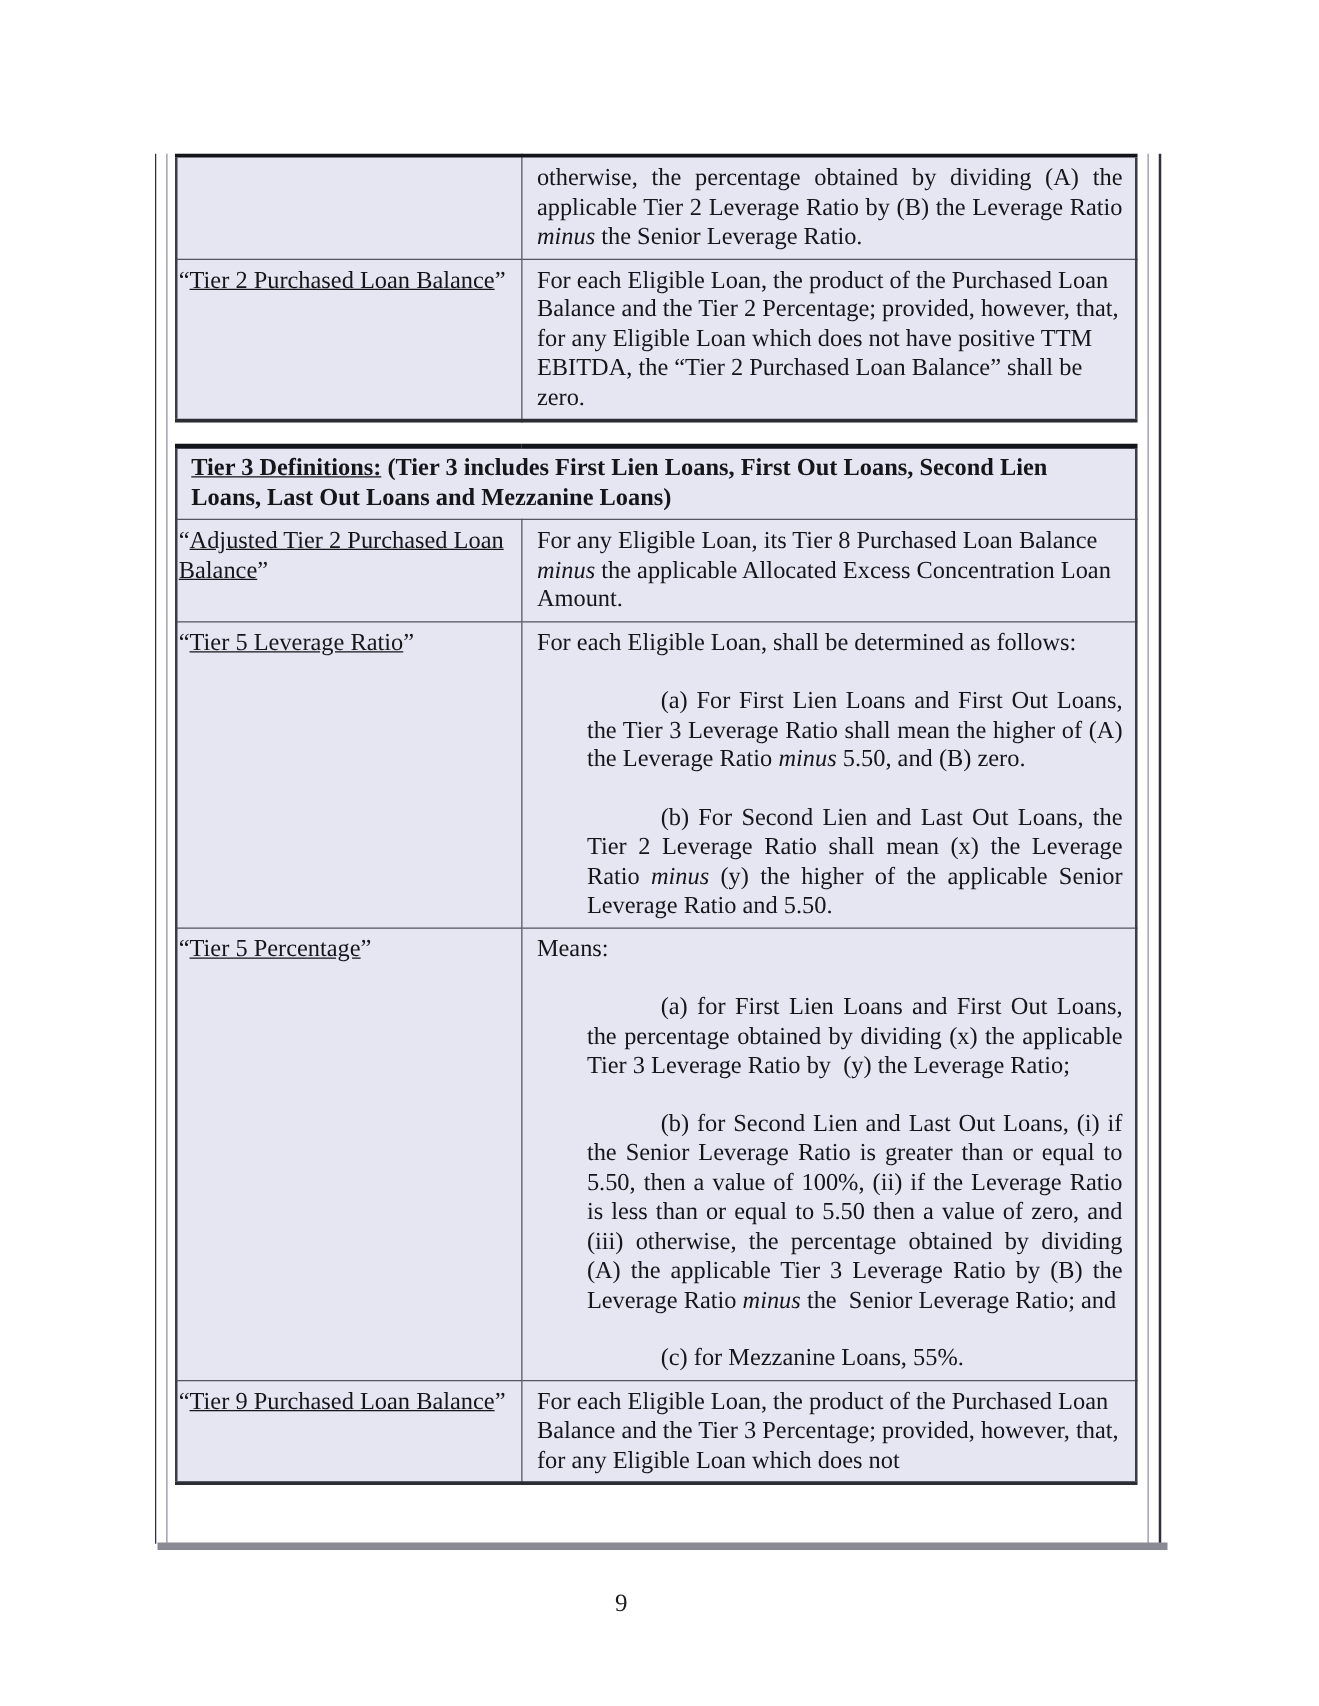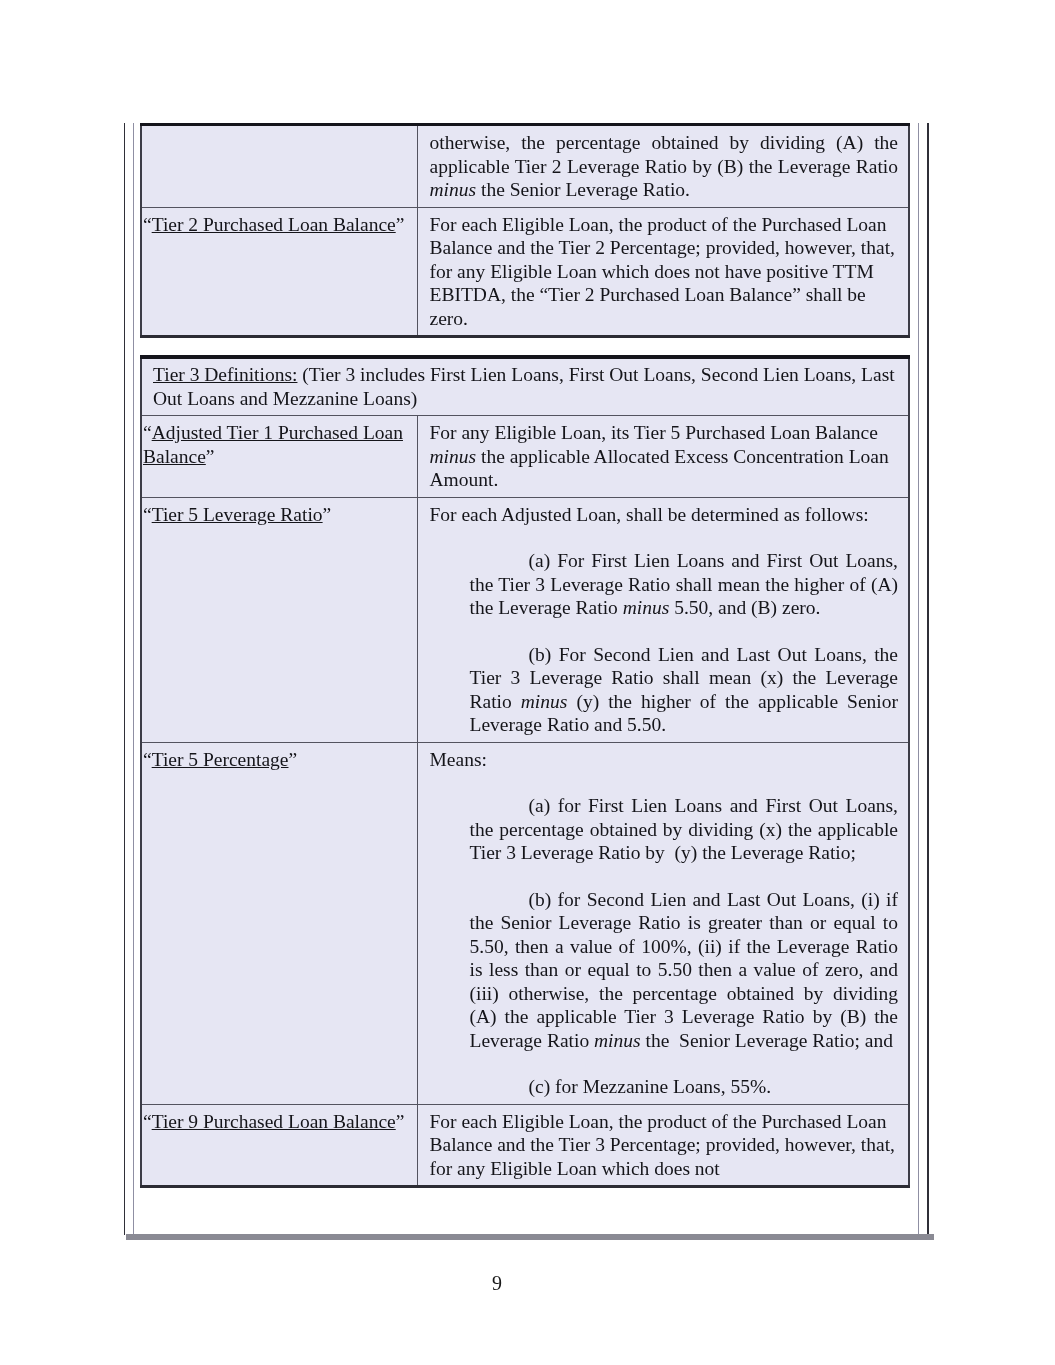--- a/index.html
+++ b/index.html
@@ -38,21 +38,21 @@
   td.def  { padding:5px 10px 5px 12px; }
   .def p { margin:0; }
   .def p + p { margin-top:23px;margin-left:40px; }
   .jt  { text-align:justify; }
   .ind { text-indent:59px; }
   .pb16 { padding-bottom:16px; }
   .pb12 { padding-bottom:12px; }
   .pb20 { padding-bottom:20px; }
   .it { font-style:italic; }
   .un { text-decoration:underline; }
-  .bo { font-weight:normal; }
+  .bo { font-weight:bold; }
 
   .page-number {
     position:absolute; left:0; top:1272px; width:994px;
     text-align:center; font-size:20px; color:#1a1a1a;
   }
 </style>
 </head>
 <body>
 
 <div class="page">
@@ -92,34 +92,34 @@
       <colgroup>
           <col class="c-term">
           <col>
         </colgroup>
       <tbody>
           <tr>
         <th class="hdr" colspan="2"><span class="un bo">Tier 3 Definitions:</span><span class="bo"> (Tier 3 includes First Lien Loans, First Out Loans, Second Lien Loans, Last Out Loans and Mezzanine Loans)</span></th>
       </tr>
       <tr>
         <td class="term">
-          <span><span>“</span><span class="un">Adjusted Tier 1 Purchased Loan Balance</span><span>”</span></span>
+          <span><span>“</span><span class="un">Adjusted Tier 2 Purchased Loan Balance</span><span>”</span></span>
         </td>
         <td class="def">
-          <p><span>For any Eligible Loan, its Tier 5 Purchased Loan Balance </span><span class="it">minus</span><span> the applicable Allocated Excess Concentration Loan Amount.</span></p>
+          <p><span>For any Eligible Loan, its Tier 8 Purchased Loan Balance </span><span class="it">minus</span><span> the applicable Allocated Excess Concentration Loan Amount.</span></p>
         </td>
       </tr>
       <tr>
         <td class="term">
           <span><span>“</span><span class="un">Tier 5 Leverage Ratio</span><span>”</span></span>
         </td>
         <td class="def pb20">
-          <p><span>For each Adjusted Loan, shall be determined as follows:</span></p>
+          <p><span>For each Eligible Loan, shall be determined as follows:</span></p>
           <p class="jt ind"><span>(a) For First Lien Loans and First Out Loans, the Tier 3 Leverage Ratio shall mean the higher of (A) the Leverage Ratio </span><span class="it">minus</span><span> 5.50, and (B) zero.</span></p>
-          <p class="jt ind"><span>(b) For Second Lien and Last Out Loans, the Tier 3 Leverage Ratio shall mean (x) the Leverage Ratio </span><span class="it">minus</span><span> (y) the higher of the applicable Senior Leverage Ratio and 5.50.</span></p>
+          <p class="jt ind"><span>(b) For Second Lien and Last Out Loans, the Tier 2 Leverage Ratio shall mean (x) the Leverage Ratio </span><span class="it">minus</span><span> (y) the higher of the applicable Senior Leverage Ratio and 5.50.</span></p>
         </td>
       </tr>
       <tr>
         <td class="term">
           <span><span>“</span><span class="un">Tier 5 Percentage</span><span>”</span></span>
         </td>
         <td class="def pb20">
           <p><span>Means:</span></p>
           <p class="jt ind"><span>(a) for First Lien Loans and First Out Loans, the percentage obtained by dividing (x) the applicable Tier 3 Leverage Ratio by&nbsp; (y) the Leverage Ratio;</span></p>
           <p class="jt ind"><span>(b) for Second Lien and Last Out Loans, (i) if the Senior Leverage Ratio is greater than or equal to 5.50, then a value of 100%, (ii) if the Leverage Ratio is less than or equal to 5.50 then a value of zero, and (iii) otherwise, the percentage obtained by dividing (A) the applicable Tier 3 Leverage Ratio by (B) the Leverage Ratio </span><span class="it">minus</span><span> the&nbsp; Senior Leverage Ratio; and</span></p>

